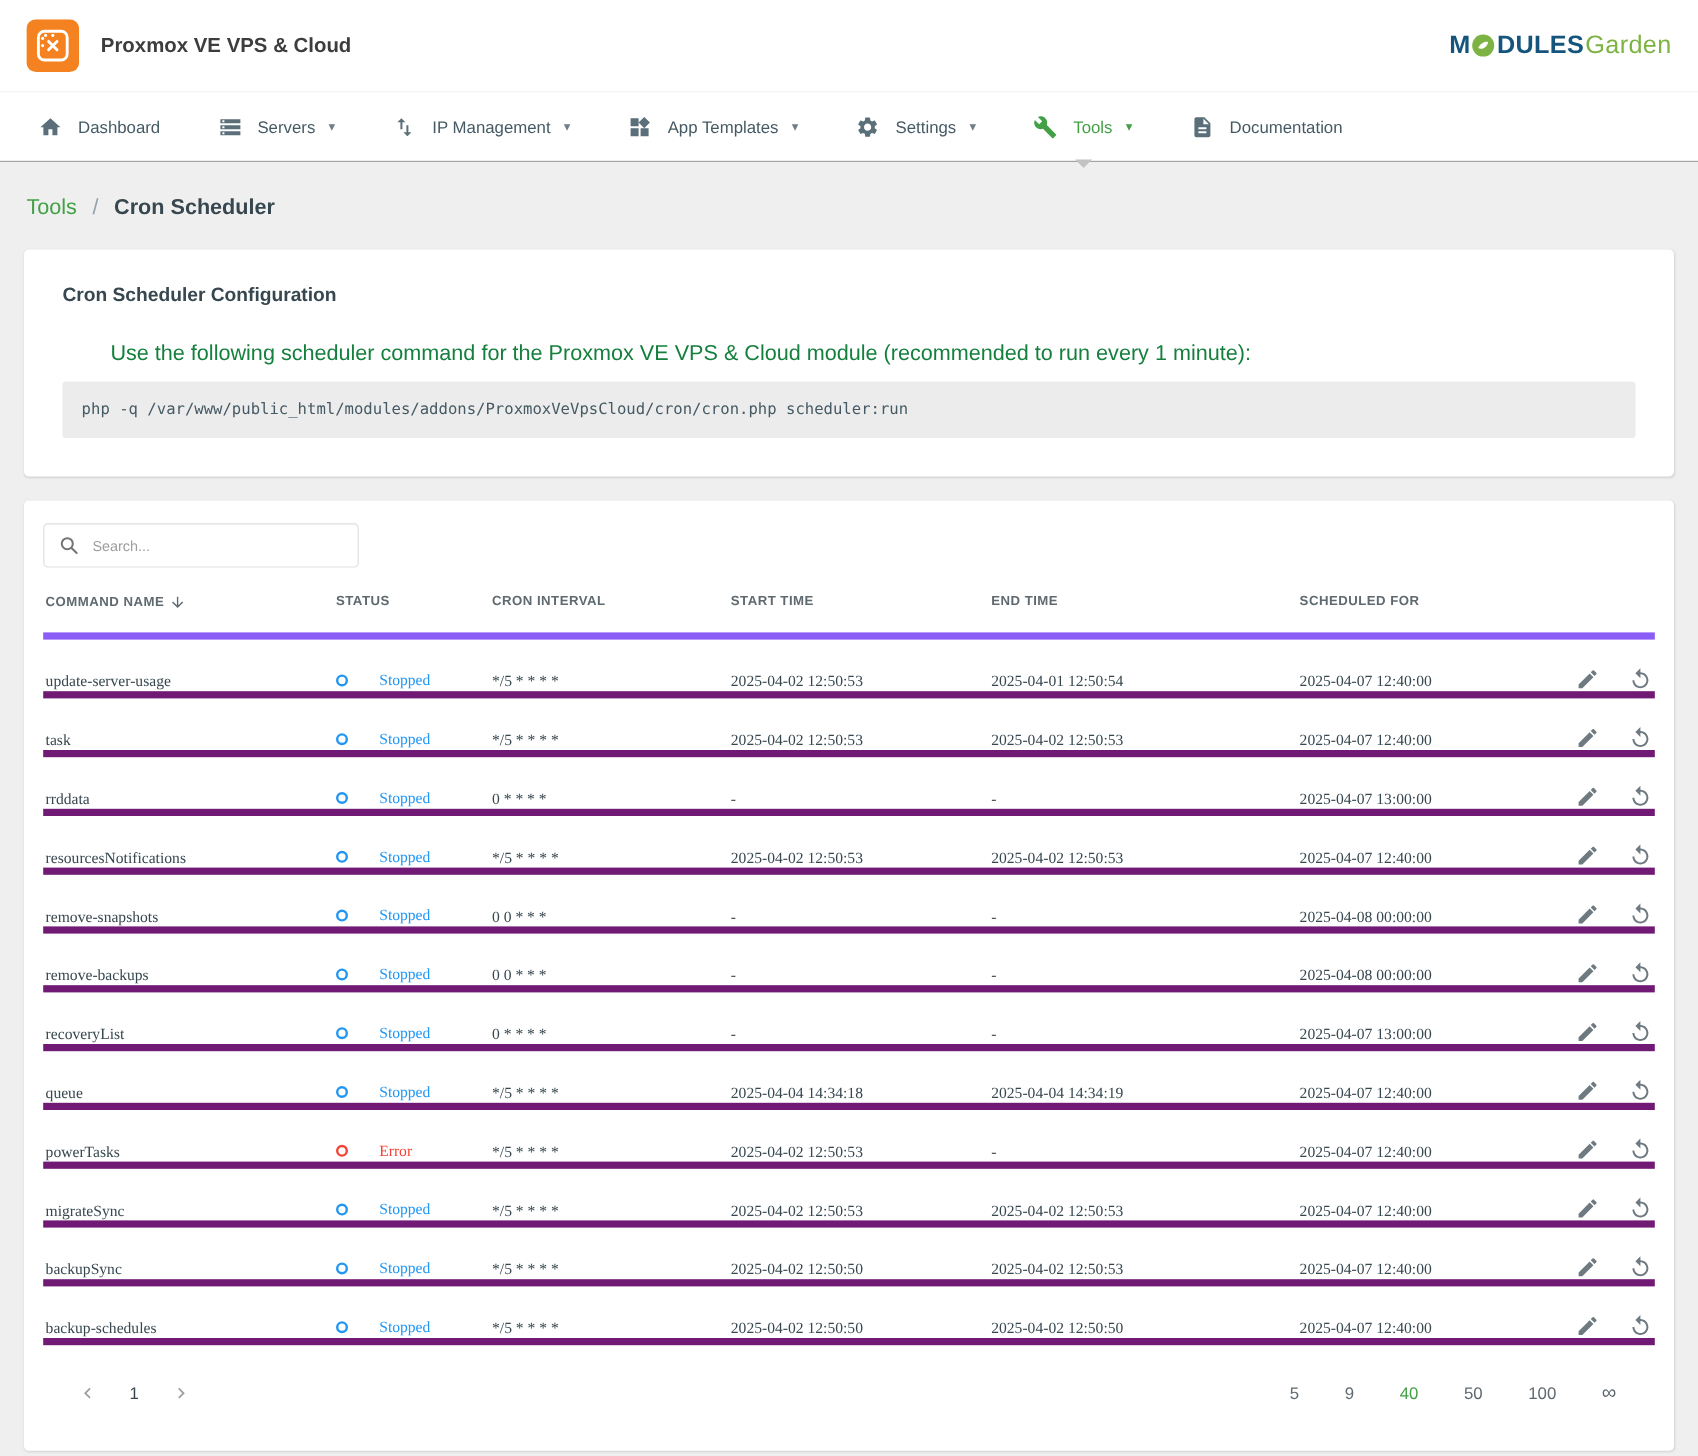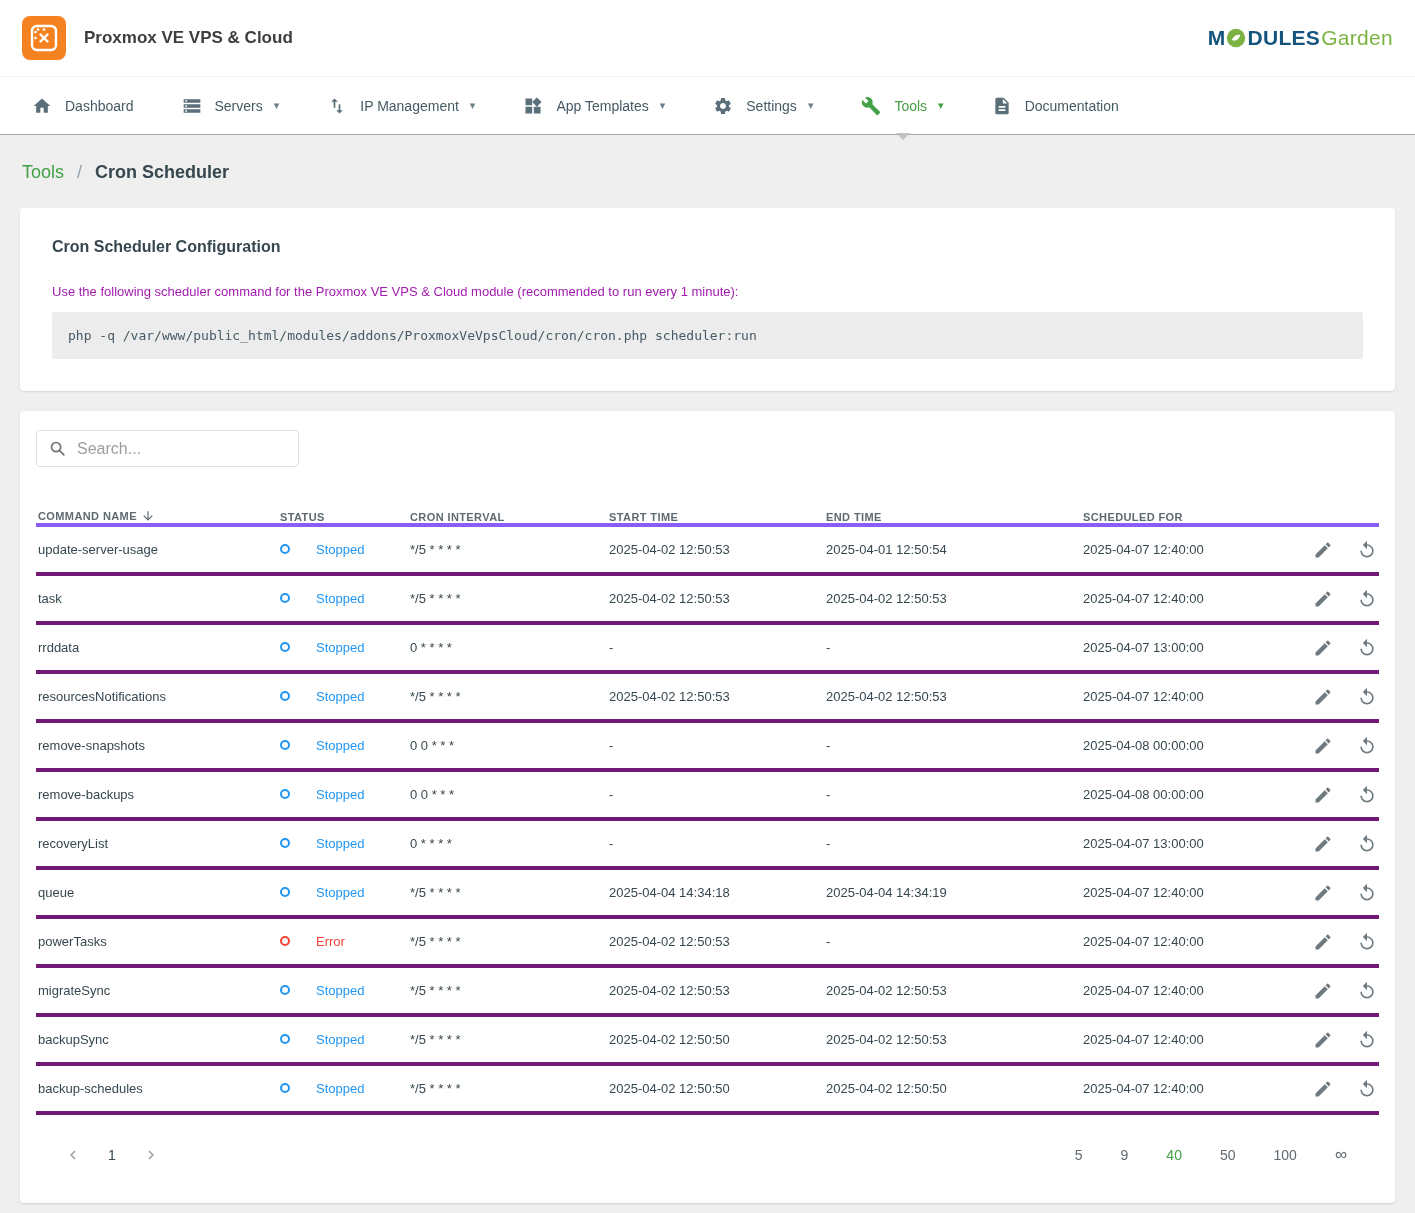--- a/index.html
+++ b/index.html
@@ -33,39 +33,39 @@
   
   .breadcrumb { padding:27px 22px 25px; font-size:18px; }
   .breadcrumb .section { color:#43a047; cursor:pointer; }
   .breadcrumb .sep { color:#90a4ae; margin:0 8px; }
   .breadcrumb .page { color:#37474f; font-weight:bold; }
 
   
   .card { background:#fff; border-radius:4px; box-shadow:0 1px 2px rgba(0,0,0,.12); margin:0 20px 20px; }
   .card-config { padding:30px 32px 32px; }
   .config-title { font-size:16px; font-weight:bold; color:#37474f; margin-bottom:28px; }
-  .config-desc { font-size:13px; color:#a21caf; margin-bottom:13px; }
+  .config-desc { font-size:18px; color:#15803d; margin-bottom:13px;margin-left:40px; }
   .code-block { background:#ececec; border-radius:3px; padding:16px 16px; font-family:"DejaVu Sans Mono", monospace; font-size:13px; color:#455a64; white-space:pre; overflow:hidden; }
 
   .card-table { padding:2px 16px 6px; }
 
   
   .search-box { display:flex; align-items:center; width:263px; height:37px; border:1px solid #e0e0e0; border-radius:4px; padding:0 12px; margin:17px 0 22px; background:#fff; }
   .search-box svg { flex:0 0 17px; }
-  .search-input { border:none; outline:none; font-size:16px; margin-left:11px; width:100%; color:#37474f; background:transparent; font-family:"Liberation Sans", sans-serif; }
+  .search-input { border:none; outline:none; font-size:12px; margin-left:11px; width:100%; color:#37474f; background:transparent; font-family:"Liberation Sans", sans-serif; }
   .search-input::placeholder { color:#9e9e9e; }
 
   
-  .thead { display:flex; align-items:flex-end; height:38px; border-bottom:4px solid #8b5cf6; padding:0 2px; }
+  .thead { display:flex; align-items:flex-start; height:38px; border-bottom:6px solid #8b5cf6; padding:0 2px; }
   .th { font-size:11px; font-weight:bold; color:#5f6a70; letter-spacing:.4px; display:flex; align-items:center; }
   .sort-icon { width:14px; height:14px; fill:#5f6a70; margin-left:4px; }
   .col-name{ width:242px; } .col-status{ width:130px; } .col-interval{ width:199px; }
   .col-start{ width:217px; } .col-end{ width:257px; } .col-scheduled{ flex:1; }
   .col-actions{ width:96px; display:flex; justify-content:flex-end; align-items:center; gap:24px; }
-  .trow { display:flex; align-items:center; height:49px; border-bottom:4px solid #701a75; font-size:13px; color:#37474f; padding:0 2px; }
+  .trow { display:flex; align-items:flex-end; height:49px; border-bottom:6px solid #701a75; font-size:13px; color:#37474f; padding:0 2px;font-family:Liberation Serif, serif; }
   .status { display:inline-flex; align-items:center; gap:26px; font-size:13px; }
   .status-circle { width:10px; height:10px; border:2px solid currentColor; border-radius:50%; flex:0 0 10px; }
   .status.stopped { color:#2196f3; }
   .status.error { color:#f44336; }
   .icon-btn { width:20px; height:20px; fill:#6e7a80; cursor:pointer; }
 
   
   .pagination { display:flex; align-items:center; justify-content:space-between; padding:30px 14px 32px; }
   .page-nav { display:flex; align-items:center; gap:26px; margin-left:14px; }
   .page-chevron { width:18px; height:18px; fill:#9e9e9e; cursor:pointer; }

